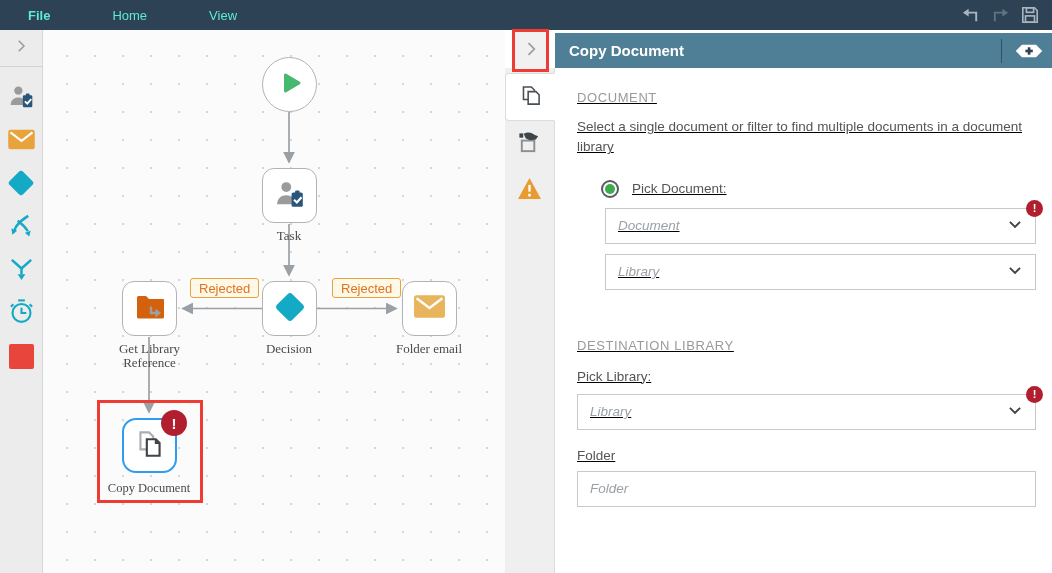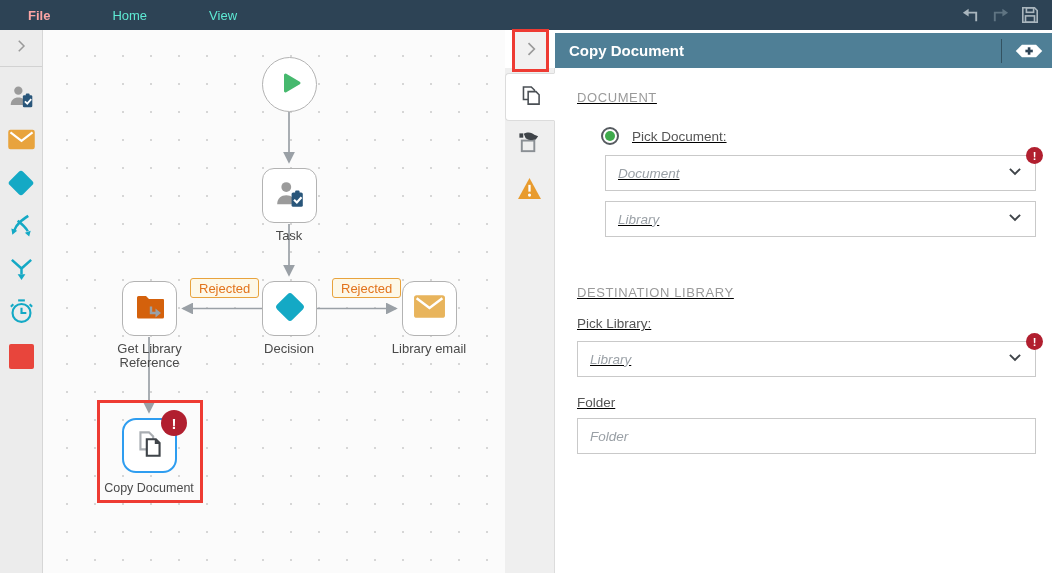--- a/index.html
+++ b/index.html
@@ -2,21 +2,21 @@
 <html><head>
 <meta charset="utf-8">
 <style>
   * { margin:0; padding:0; box-sizing:border-box; }
   html,body { width:1052px; height:573px; overflow:hidden; font-family:"Liberation Sans", sans-serif; background:#fff; }
 
   
   .topbar { height:30px; background:#2d4355; display:flex; align-items:center; justify-content:space-between; }
   .menu-tabs { display:flex; align-items:center; padding-left:28px; gap:62px; }
   .menu-tab { font-size:13px; color:#5eead4; cursor:default; }
-  .menu-tab.active { color:#fca5a5; font-weight:bold; }
+  .menu-tab.active { color:#5eead4; font-weight:bold; }
   .topbar-icons { display:flex; align-items:center; gap:10px; padding-right:12px; }
   .tb-ic { width:20px; height:20px; display:flex; align-items:center; justify-content:center; }
 
   
   .main { display:flex; height:543px; }
 
   
   .palette { width:43px; background:#ececec; border-right:1px solid #d6d6d6; display:flex; flex-direction:column; align-items:stretch; }
   .palette-expand { height:37px; display:flex; align-items:center; justify-content:center; border-bottom:1px solid #d2d2d2; }
   .palette-items { display:flex; flex-direction:column; align-items:center; padding-top:10px; }
@@ -25,21 +25,21 @@
 
   
   .canvas { position:relative; width:462px; height:543px; background-color:#fbfbfb;
             background-image:radial-gradient(circle, #d6d6d6 1px, transparent 1.4px);
             background-size:28px 28px; background-position:10px 12px; }
   .conn-svg { position:absolute; inset:0; pointer-events:none; }
   .node { position:absolute; width:55px; height:55px; background:#fff; border:1px solid #b3b3b3; border-radius:12px;
           display:flex; align-items:center; justify-content:center; }
   .node.start { border-radius:50%; }
   .node.selected { border:2px solid #2e9df0; border-radius:14px; }
-  .node-label { position:absolute; font-size:13px; color:#4a4a4a; text-align:center; line-height:1.1; }
+  .node-label { position:absolute; font-size:13px; color:#4a4a4a; text-align:center; line-height:1.1;font-family:Liberation Serif, serif; }
   .line-label { position:absolute; font-size:13px; color:#e2731c; background:#fdf8e8; border:1px solid #e8a33d;
                 border-radius:3px; padding:1px 8px; height:20px; line-height:17px; }
   .node-err { position:absolute; top:-10px; right:-12px; width:26px; height:26px; border-radius:50%; background:#b11f2f;
               color:#fff; font-weight:bold; font-size:15px; display:flex; align-items:center; justify-content:center; }
   .annot { position:absolute; border:3px solid #ee3b33; pointer-events:none; }
 
   
   .panel { position:relative; width:547px; height:543px; background:#fff; }
   .panel-header { margin-left:50px; margin-top:3px; height:35px; background:#4f7f96; display:flex; align-items:center;
                   justify-content:space-between; padding:0 8px 0 14px; }
@@ -236,21 +236,21 @@
     <span class="node-label" style="left:64px; top:312px; width:85px;">Get Library Reference</span>
 
     <div class="node" style="left:359px; top:251px;">
       <span>
         <svg width="33" height="27" viewBox="0 0 32 26">
             <rect x="1" y="2" width="30" height="22" rx="2.5" fill="#e8b45c"></rect>
             <path d="M3.5 5 l12.5 9.5 L28.5 5" fill="none" stroke="#fff" stroke-width="2.4"></path>
           </svg>
       </span>
     </div>
-    <span class="node-label" style="left:336px; top:312px; width:100px;">Library email</span>
+    <span class="node-label" style="left:336px; top:312px; width:100px;">Folder email</span>
 
     <div class="annot" style="left:54px; top:370px; width:106px; height:103px;"></div>
 
     <div class="node selected" style="left:79px; top:388px;">
       <span>
         <svg width="34" height="34" viewBox="0 0 32 32">
             <path d="M7 5 h8 l4 4 v12 h-12 z" fill="none" stroke="#aaaeb3" stroke-width="2"></path>
             <path d="M13 11.5 h8.5 l3.5 3.5 v12 h-12 z" fill="#fff" stroke="#3f4449" stroke-width="2"></path>
             <path d="M21.5 11.5 v3.5 h3.5" fill="none" stroke="#3f4449" stroke-width="2"></path>
           </svg>
@@ -308,20 +308,21 @@
                 <path d="M12 1 L23 21 H1 Z" fill="#e89b2e"></path>
                 <rect x="10.9" y="7.5" width="2.2" height="6.5" fill="#fff"></rect>
                 <circle cx="12" cy="17.3" r="1.5" fill="#fff"></circle>
               </svg>
           </span>
         </div>
       </div>
 
       <div class="content">
         <div class="sec-title">DOCUMENT</div>
+        <div class="sec-desc">Select a single document or filter to find multiple documents in a document library</div>
 
         <div class="radio-row">
           <span class="radio checked"></span>
           <span class="radio-label">Pick Document:</span>
         </div>
         <div class="dd indent">
           <span class="ph">Document</span>
           <span>
             <svg width="16" height="16" viewBox="0 0 22 22" fill="none" stroke="#3f4449" stroke-width="2.6">
                 <path d="M4 8 l7 7 7 -7"></path>

